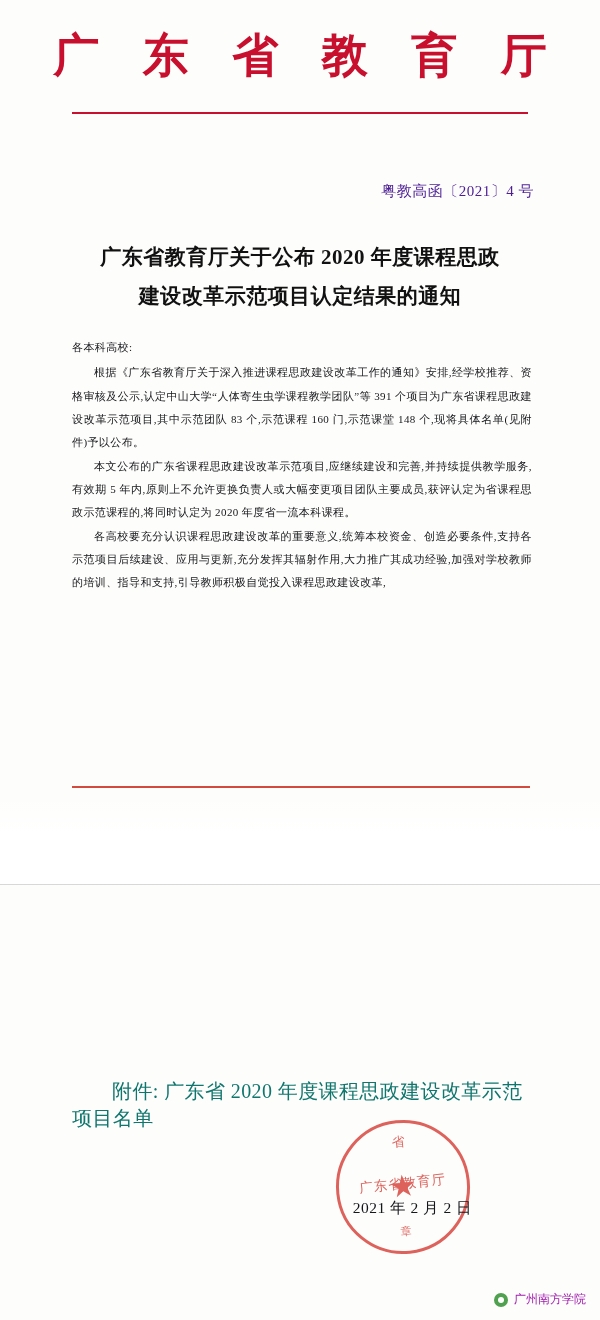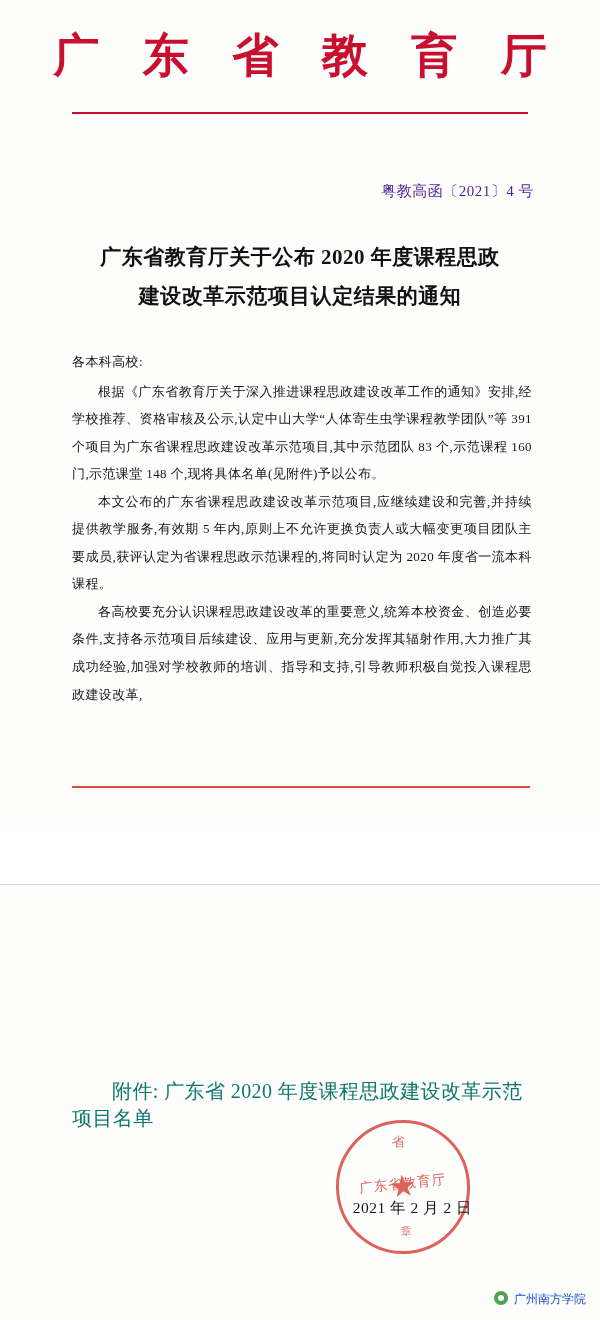--- a/index.html
+++ b/index.html
@@ -71,24 +71,24 @@
     font-weight: bold;
     line-height: 1.85;
     color: #111;
     letter-spacing: 0.5px;
   }
   .doc-title .line2 { display: block; }
 
   
   .body-text {
     position: absolute;
-    top: 348px;
+    top: 336px;
     left: 72px;
     width: 460px;
-    font-size: 13px;
+    font-size: 11px;
     line-height: 2.12;
     color: #15161a;
     letter-spacing: 0.4px;
     text-align: justify;
   }
   .salutation {
     margin: 0 0 2px 0;
   }
   .para {
     margin: 0;
@@ -213,23 +213,23 @@
     color: #d8413a;
     letter-spacing: 3px;
   }
 
   
   .footer-brand {
     position: absolute;
     right: 14px;
     bottom: 12px;
     display: flex;
-    align-items: flex-start;
+    align-items: center;
     gap: 6px;
-    color: #1d4ed8;
+    color: #a21caf;
     font-family: "Liberation Sans", sans-serif;
     font-size: 12px;
   }
   .brand-dot {
     width: 14px;
     height: 14px;
     border-radius: 50%;
     background: #4fa04f;
     display: inline-block;
     position: relative;

